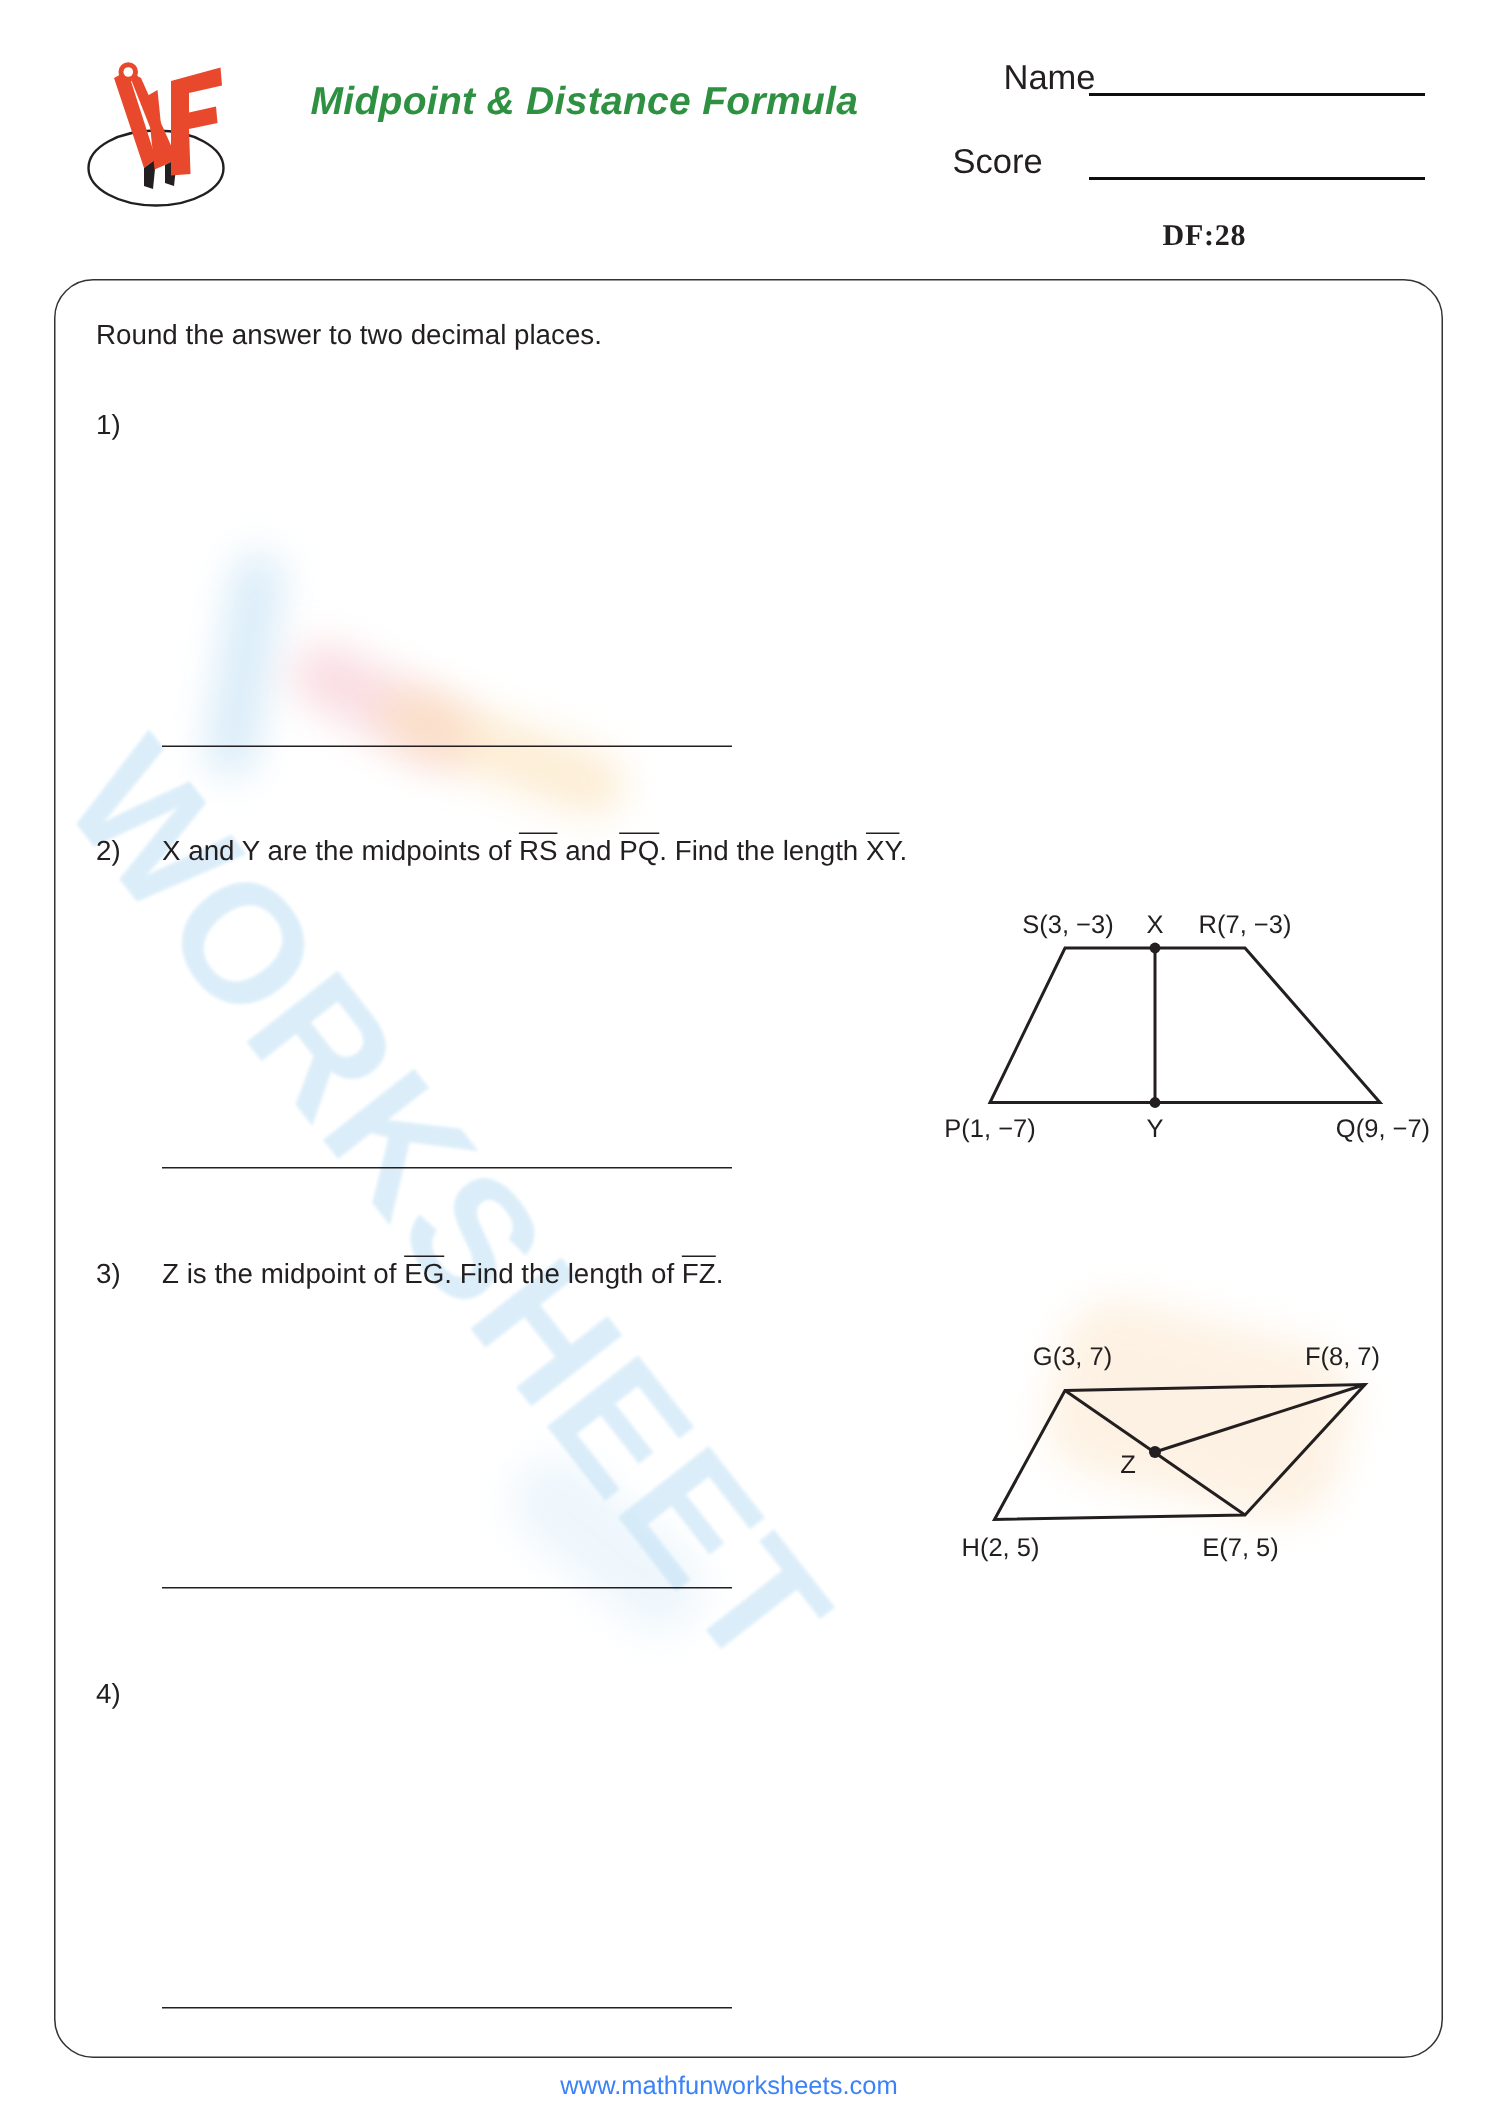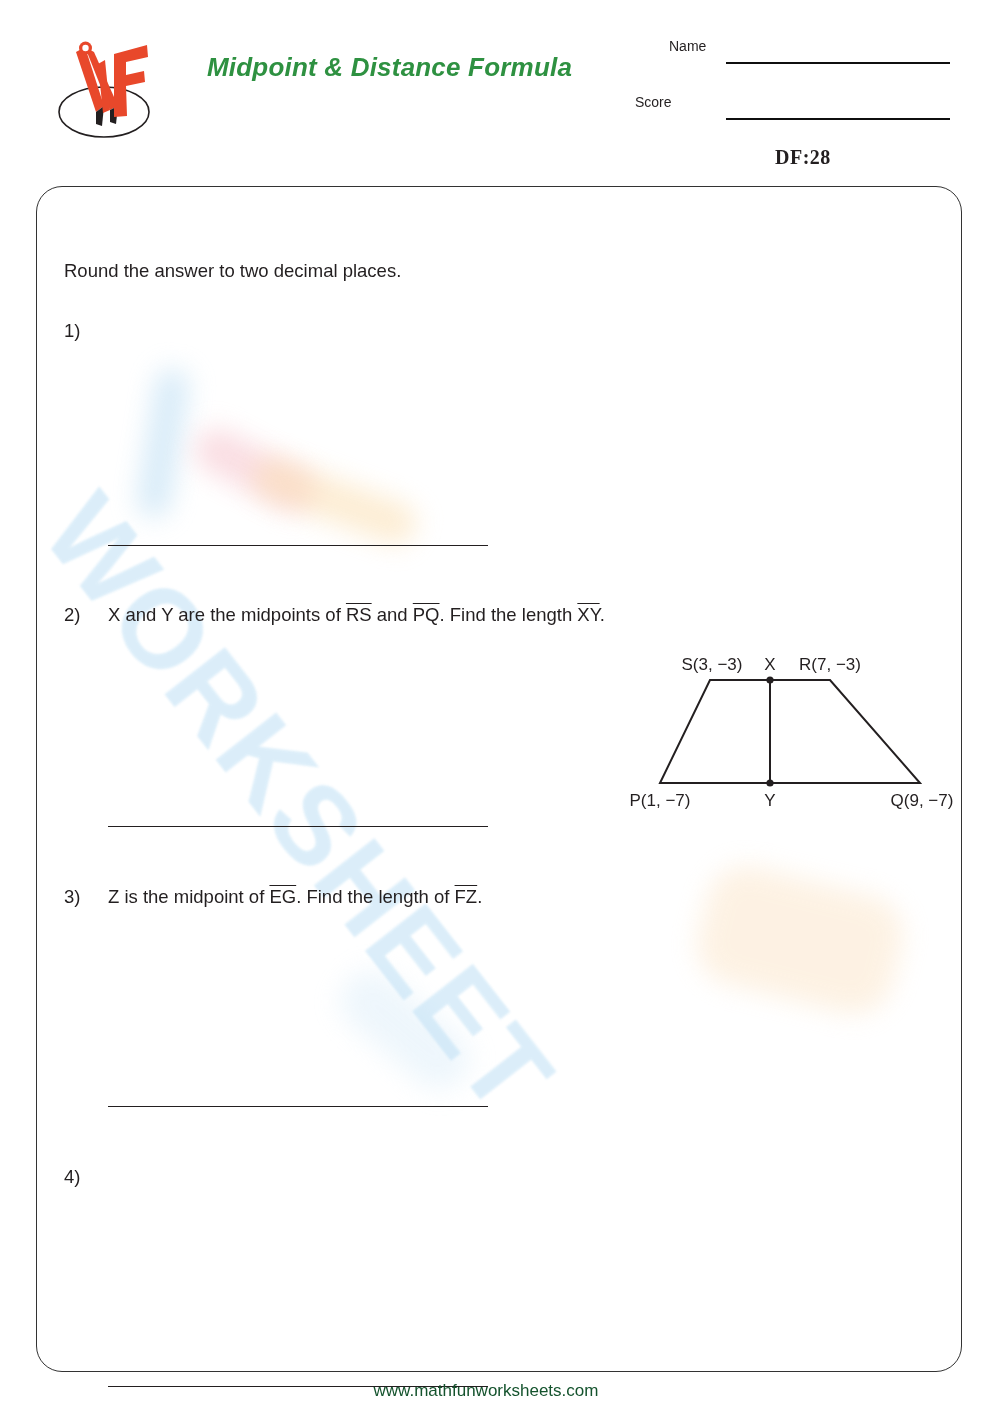--- a/index.html
+++ b/index.html
@@ -59,21 +59,21 @@
     position: absolute;
     left: 207px; top: 52px;
     font-size: 26px;
     font-weight: bold;
     font-style: italic;
     color: #2e9141;
     letter-spacing: .2px;
     white-space: nowrap;
   }
 
-  .hdr-field { position: absolute; font-size: 14px; color: #231f20; }
+  .hdr-field { position: absolute; font-size: 23px; color: #231f20; }
   #name-label  { left: 669px; top: 38px; }
   #score-label { left: 635px; top: 94px; }
   .hdr-rule {
     position: absolute;
     height: 0;
     border-bottom: 2.2px solid #0f0f0f;
   }
   #name-rule  { left: 726px; top: 62px;  width: 224px; }
   #score-rule { left: 726px; top: 118px; width: 224px; }
 
@@ -92,21 +92,21 @@
     position: absolute;
     left: 36px; top: 186px;
     width: 926px; height: 1186px;
     border: 1.6px solid #333;
     border-radius: 26px;
     box-sizing: border-box;
     background: transparent;
     z-index: 1;
   }
 
-  #content { position: absolute; inset: 0; z-index: 3; margin-top: 48px; }
+  #content { position: absolute; inset: 0; z-index: 3; }
 
   #instruction {
     position: absolute;
     left: 64px; top: 212px;
     font-size: 18.5px;
     color: #231f20;
   }
 
   .problem-num {
     position: absolute;
@@ -134,21 +134,21 @@
   .diagram svg { display: block; overflow: visible; }
 
   #footer-url {
     position: absolute;
     left: 0; top: 1381px;
     width: 1000px;
     text-align: center;
     padding-right: 28px;
     box-sizing: border-box;
     font-size: 17px;
-    color: #14532d;
+    color: #3b82f6;
     z-index: 3;
   }
 </style>
 </head>
 <body>
 
 <div id="watermark-layer">
   <div class="wm-blob b1"></div>
   <div class="wm-blob b2"></div>
   <div class="wm-blob b3"></div>
@@ -222,20 +222,34 @@
     </svg>
   </div>
 
   <div class="answer-rule" style="top:778px;"></div>
 
   <div class="problem-num" style="left:64px; top:838px;">3)</div>
   <div class="problem-text" style="left:108px; top:838px;">
     <span>Z is the midpoint of </span><span class="ovl">EG</span><span>. Find the length of </span><span class="ovl">FZ</span><span>.</span>
   </div>
 
+  <div class="diagram" style="left:635px; top:885px;">
+    <svg width="310" height="165" viewBox="0 0 310 165">
+
+      <polygon points="75,42 275,38 195,125 28,128" fill="none" stroke="#231f20" stroke-width="2"></polygon>
+      <line x1="75" y1="42" x2="195" y2="125" stroke="#231f20" stroke-width="2"></line>
+      <line x1="275" y1="38" x2="135" y2="83" stroke="#231f20" stroke-width="2"></line>
+      <circle cx="135" cy="83" r="4" fill="#231f20"></circle>
+      <text x="80" y="25" text-anchor="middle" font-family="Liberation Sans, sans-serif" font-size="17" fill="#231f20">G(3, 7)</text>
+      <text x="260" y="25" text-anchor="middle" font-family="Liberation Sans, sans-serif" font-size="17" fill="#231f20">F(8, 7)</text>
+      <text x="117" y="97" text-anchor="middle" font-family="Liberation Sans, sans-serif" font-size="17" fill="#231f20">Z</text>
+      <text x="32" y="152" text-anchor="middle" font-family="Liberation Sans, sans-serif" font-size="17" fill="#231f20">H(2, 5)</text>
+      <text x="192" y="152" text-anchor="middle" font-family="Liberation Sans, sans-serif" font-size="17" fill="#231f20">E(7, 5)</text>
+    </svg>
+  </div>
 
   <div class="answer-rule" style="top:1058px;"></div>
 
   <div class="problem-num" style="left:64px; top:1118px;">4)</div>
 
 
   <div class="answer-rule" style="top:1338px;"></div>
 </div>
 
 <div id="footer-url">www.mathfunworksheets.com</div>

